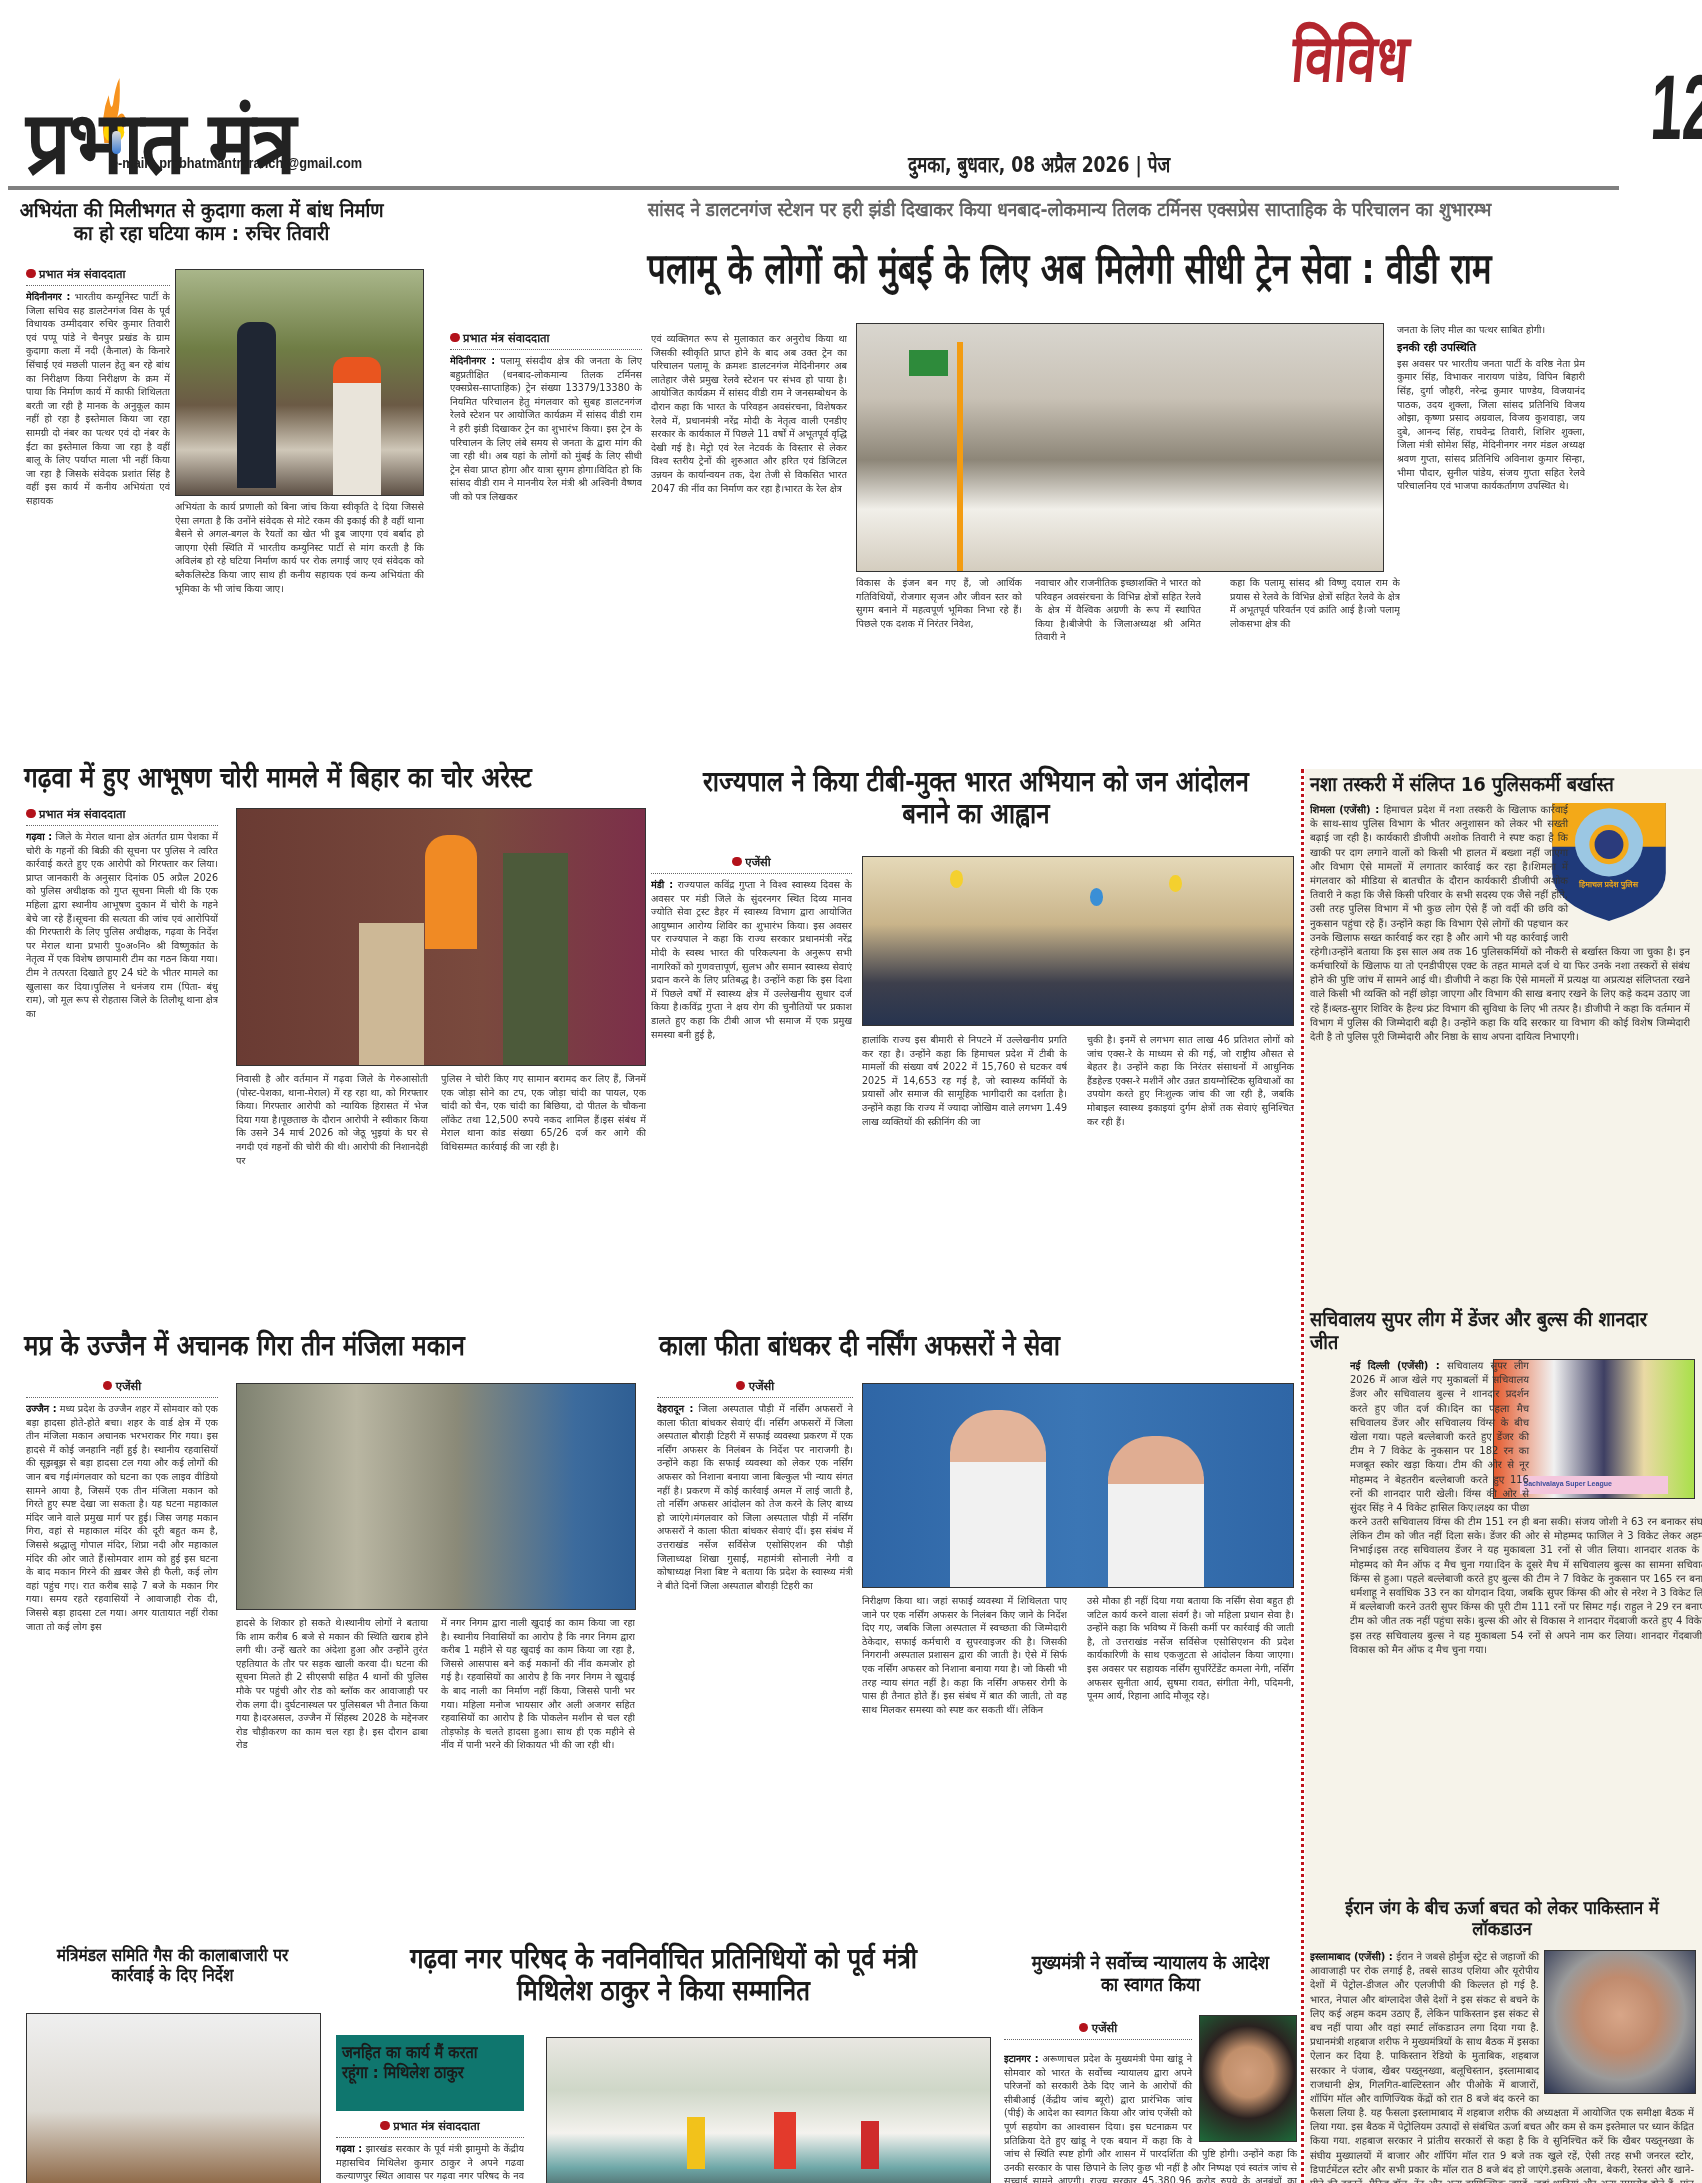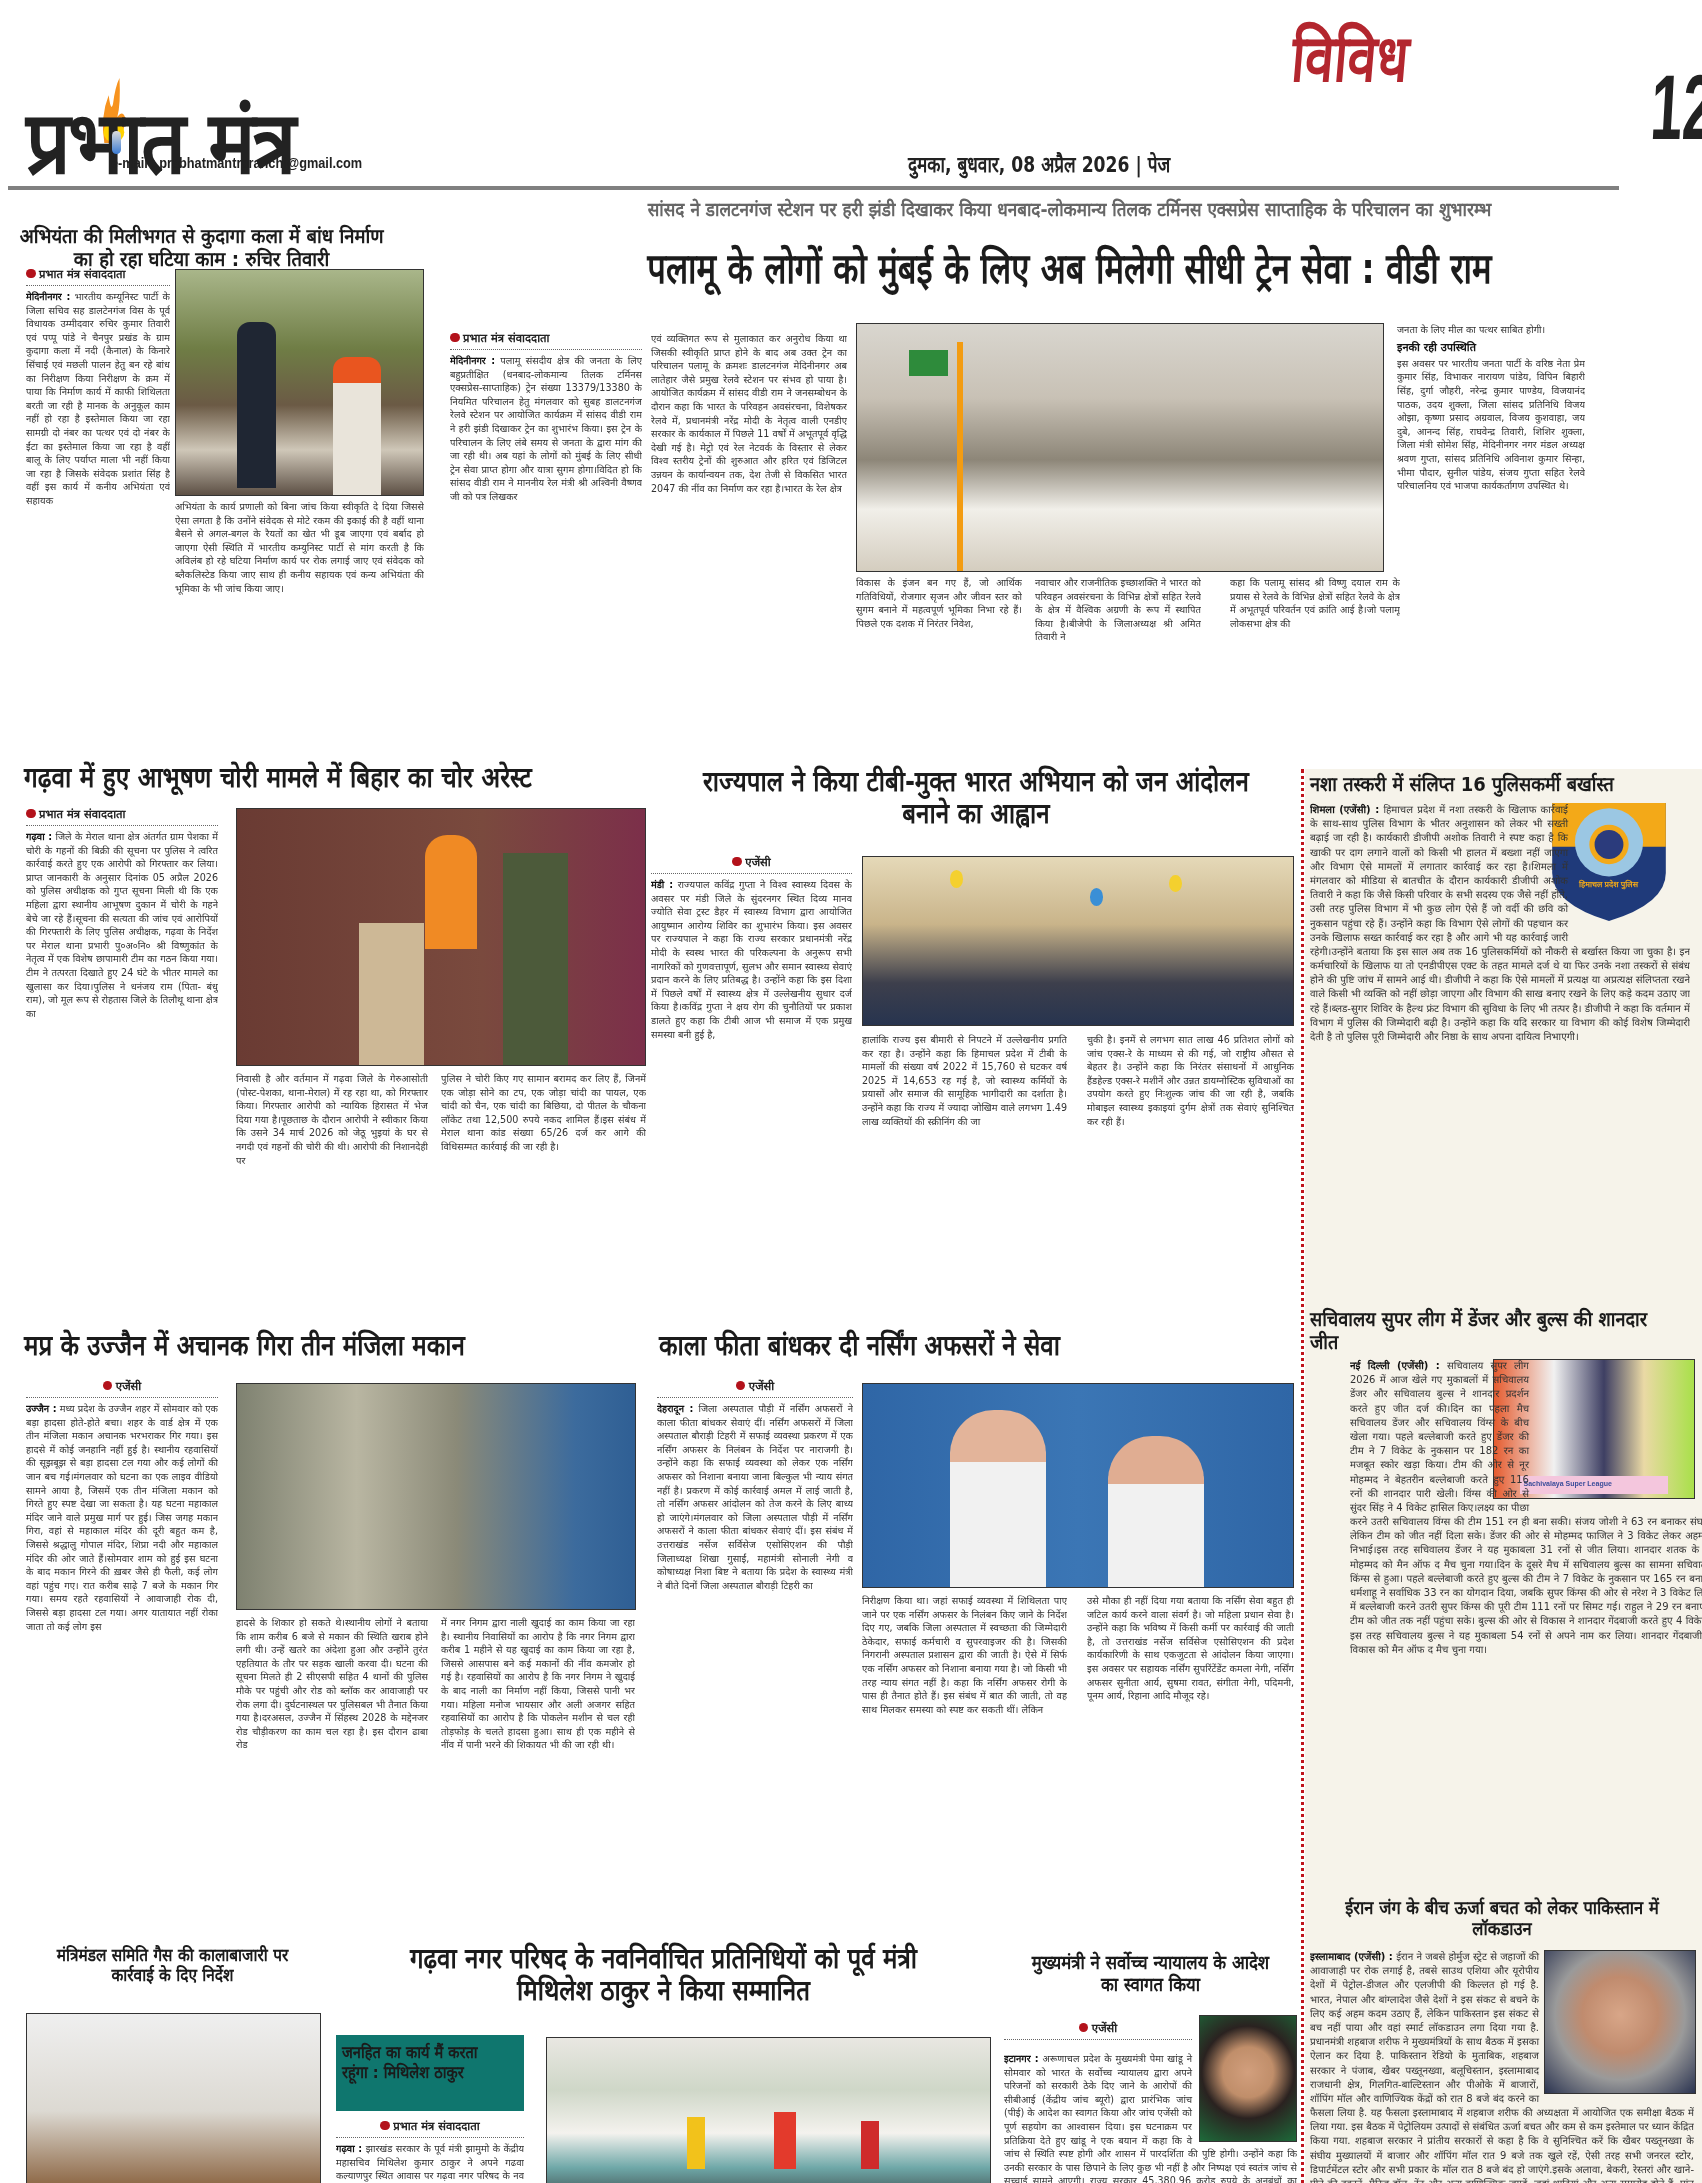--- a/index.html
+++ b/index.html
@@ -41,21 +41,21 @@
   </svg>
   <div class="logo-text">प्रभात मंत्र</div>
 </div>
 <div class="abs email-icon"></div>
 <div class="abs email">e-mail : prabhatmantraranchi@gmail.com</div>
 <div class="abs section-title">विविध</div>
 <div class="abs page-no">12</div>
 <div class="abs dateline">दुमका, बुधवार, 08 अप्रैल 2026 | पेज</div>
 <div class="abs rule-top"></div>
 
-<div class="abs" style="left:13px;top:199px;width:410px;margin-top:26px;">
+<div class="abs" style="left:13px;top:199px;width:410px;">
   <div class="headline" style="font-size:20px;text-align:center;transform:scaleX(0.92);">अभियंता की मिलीभगत से कुदागा कला में बांध निर्माण का हो रहा घटिया काम : रुचिर तिवारी</div>
 </div>
 <div class="abs" style="left:26px;top:266px;width:144px;">
   <div class="byline">
       <span class="dot"></span>
       <span>प्रभात मंत्र संवाददाता</span>
     </div>
   <div class="body" style="height:445px;"><b>मेदिनीनगर :</b> <span>भारतीय कम्यूनिस्ट पार्टी के जिला सचिव सह डालटेनगंज विस के पूर्व विधायक उम्मीदवार रुचिर कुमार तिवारी एवं पप्पू पांडे ने चैनपुर प्रखंड के ग्राम कुदागा कला में नदी (कैनाल) के किनारे सिंचाई एवं मछली पालन हेतु बन रहे बांध का निरीक्षण किया निरीक्षण के क्रम में पाया कि निर्माण कार्य में काफी शिथिलता बरती जा रही है मानक के अनुकूल काम नहीं हो रहा है इस्तेमाल किया जा रहा सामग्री दो नंबर का पत्थर एवं दो नंबर के ईंटा का इस्तेमाल किया जा रहा है वहीं बालू के लिए पर्याप्त माला भी नहीं किया जा रहा है जिसके संवेदक प्रशांत सिंह है वहीं इस कार्य में कनीय अभियंता एवं सहायक</span></div>
 </div>
 <div class="abs photo" style="left:175px;top:269px;width:249px;height:227px;background:linear-gradient(180deg,#a9b68a 0%,#6f7d45 35%,#6b5a45 60%,#cfc7b8 80%,#5d5045 100%);">

